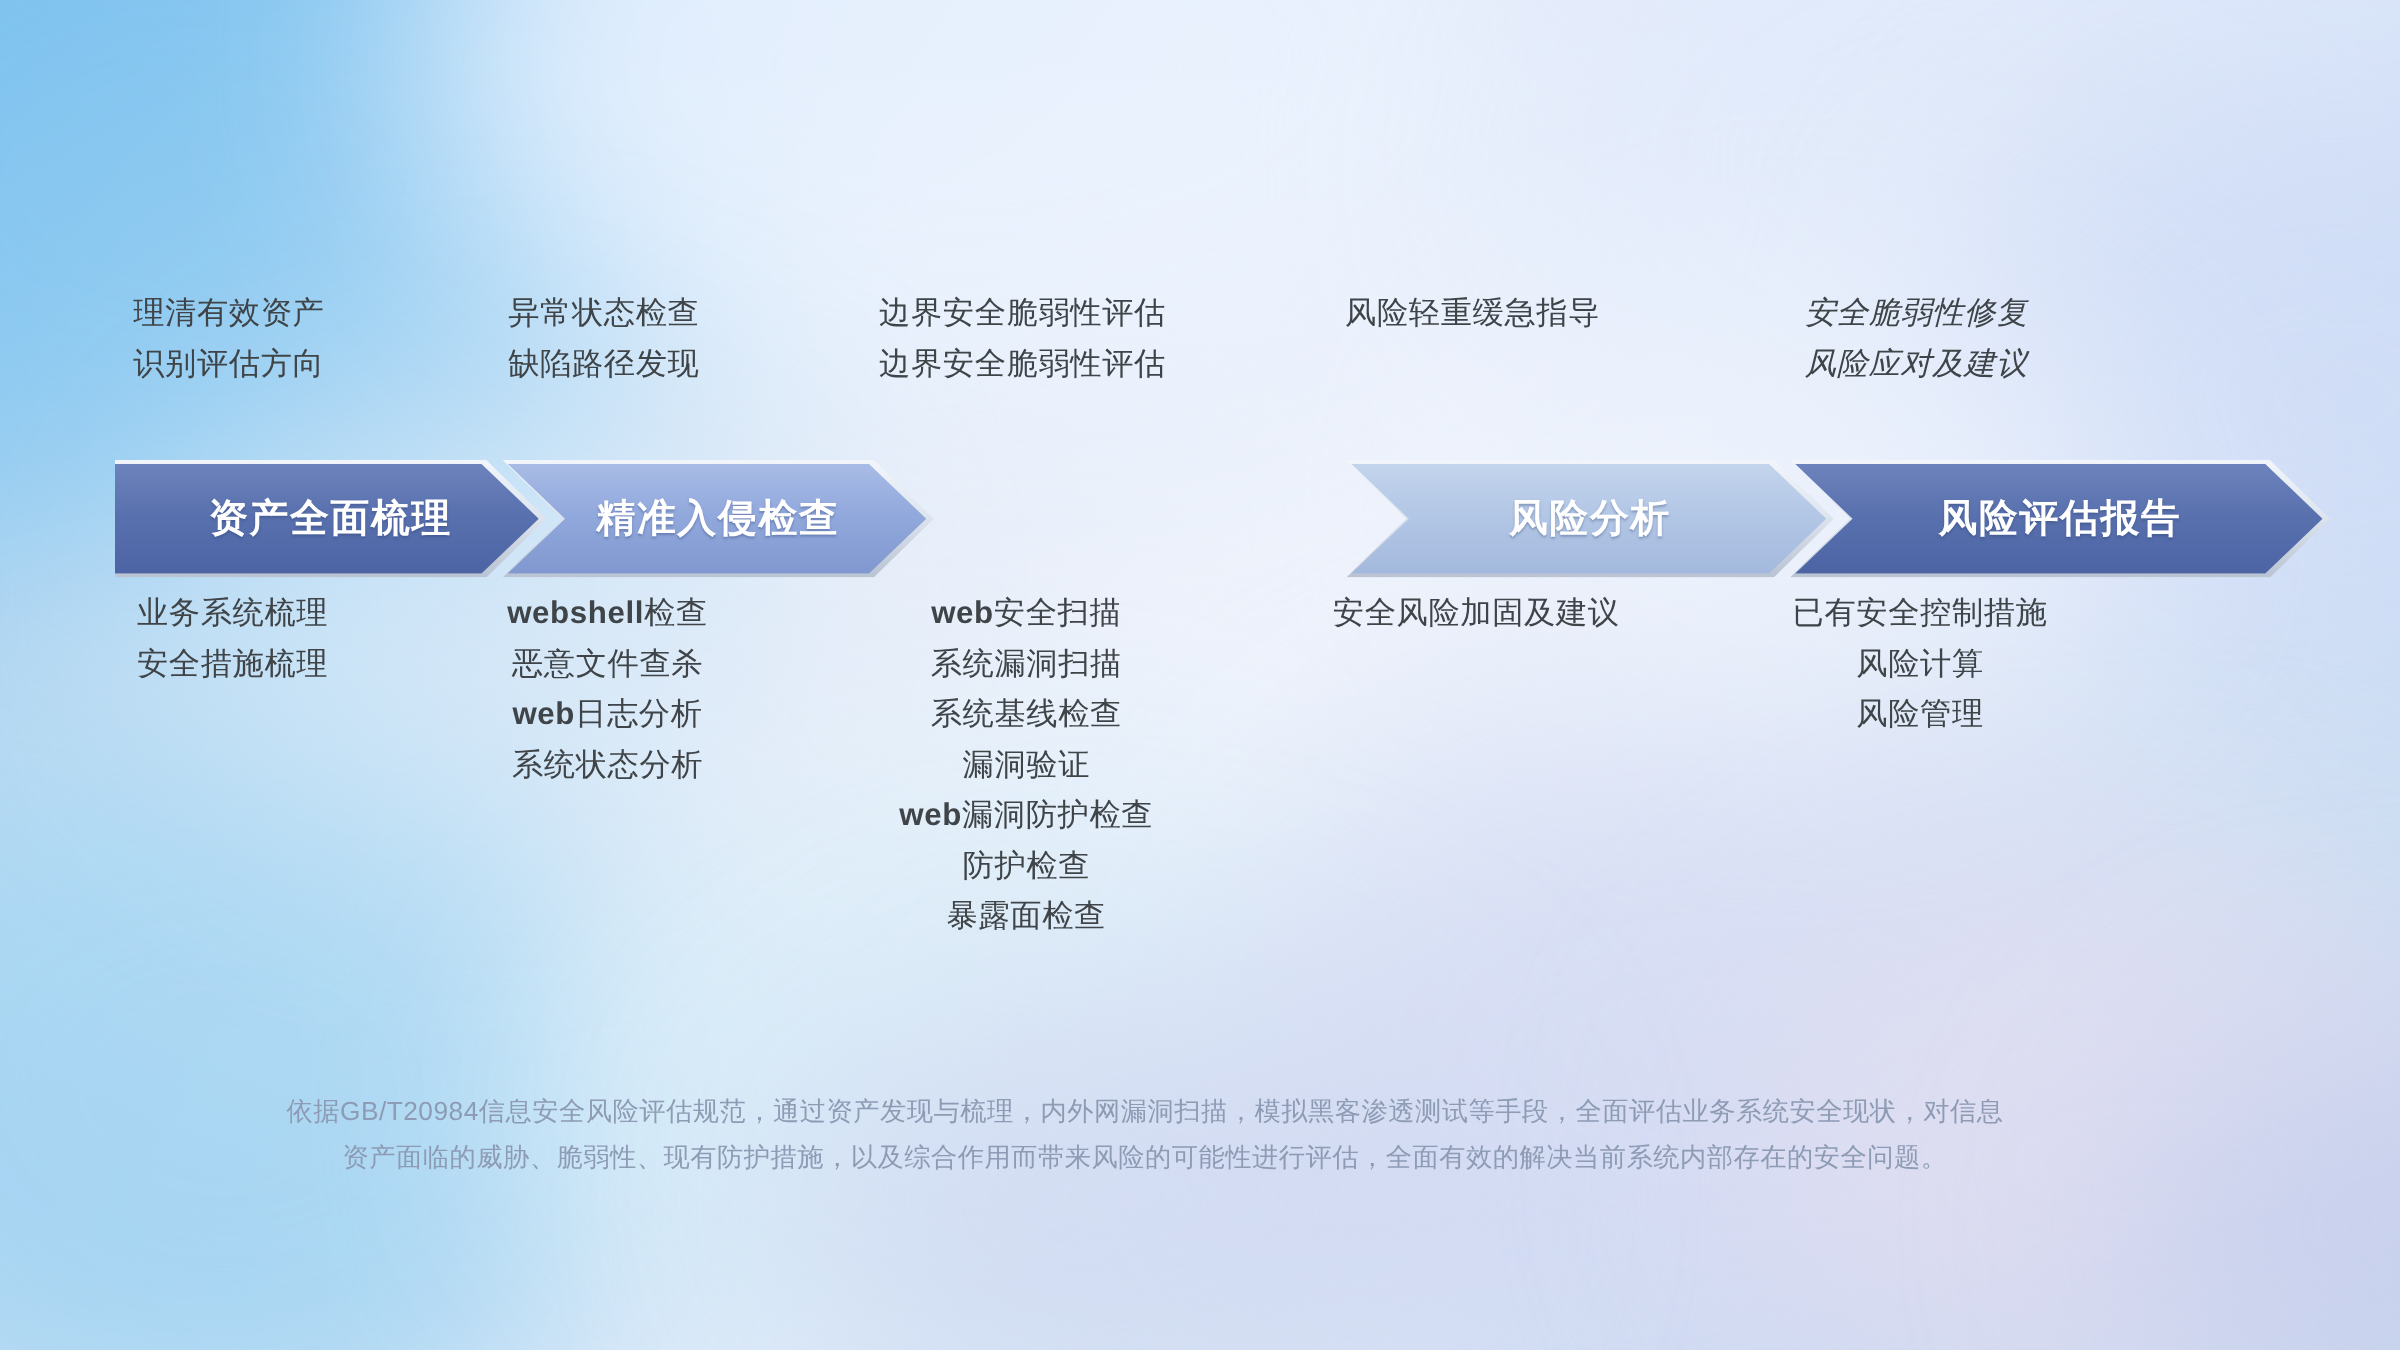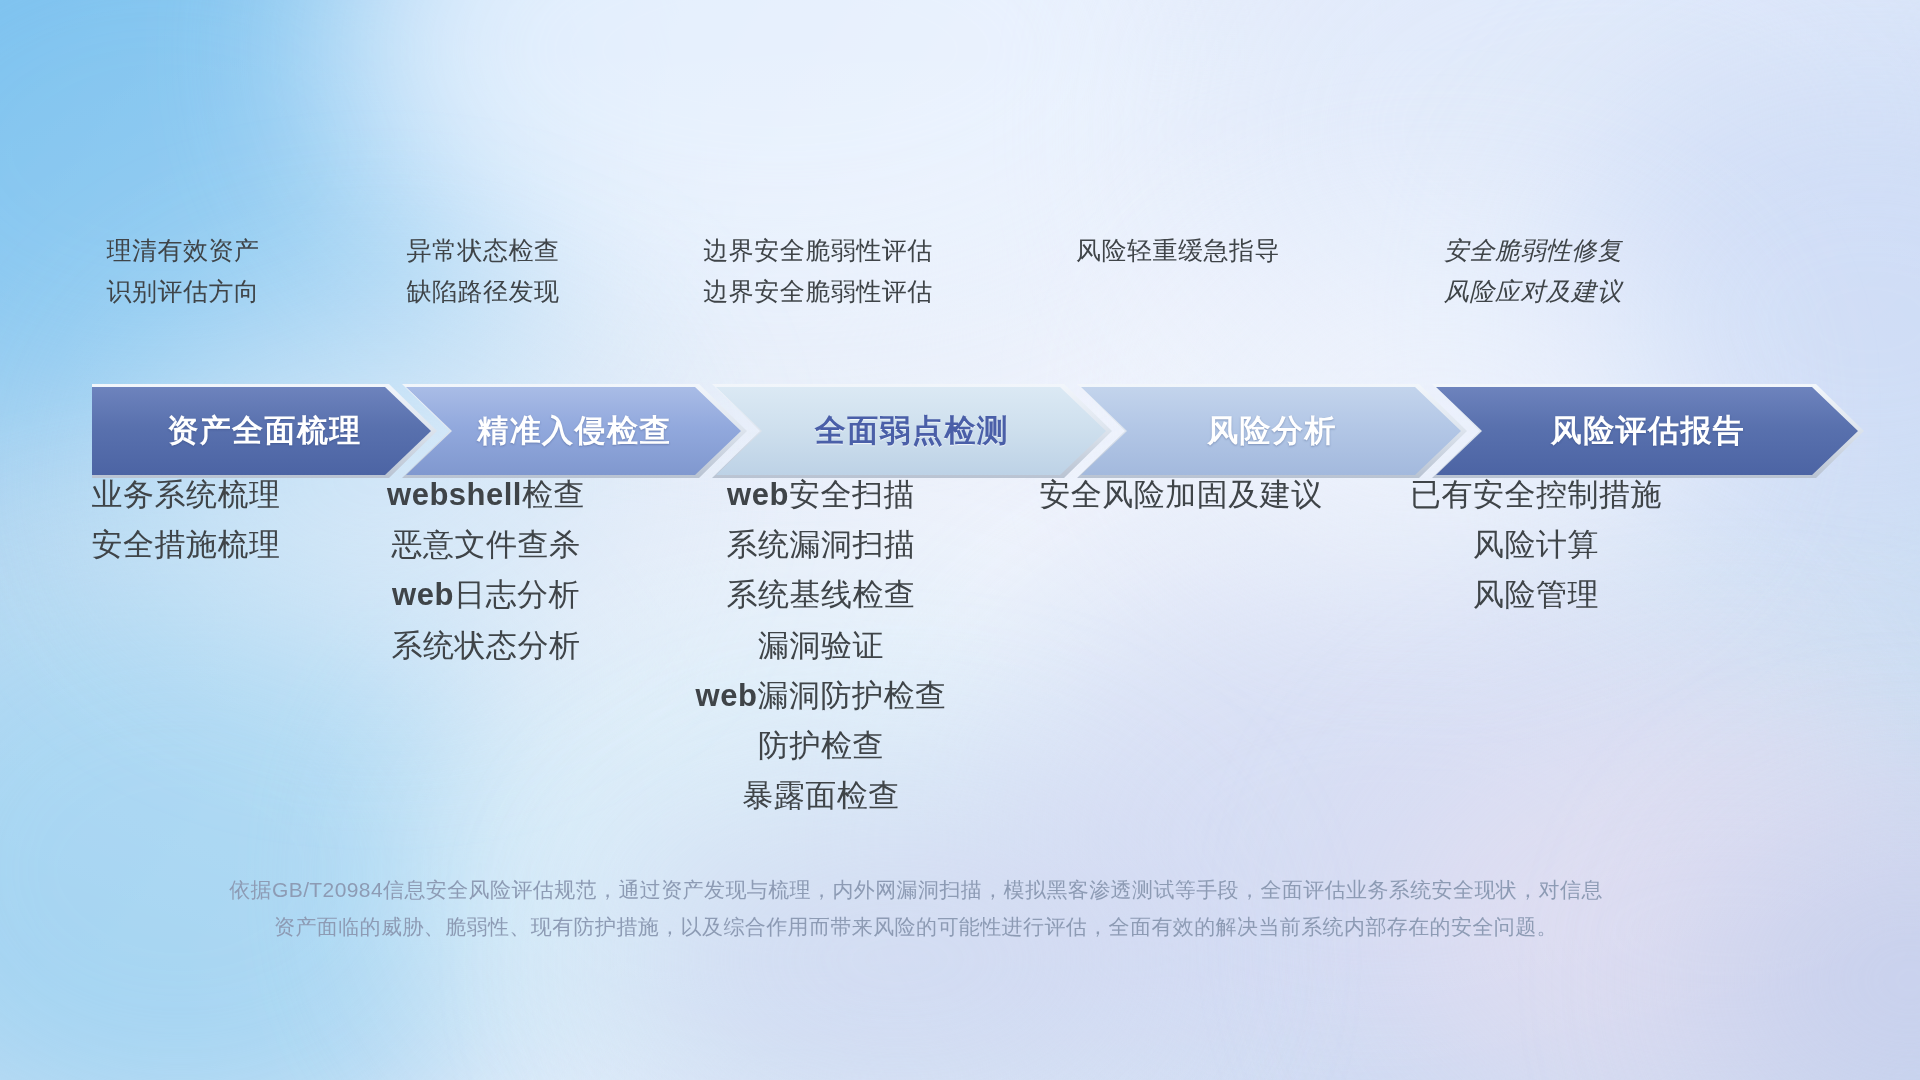--- a/index.html
+++ b/index.html
@@ -36,21 +36,21 @@
   .col{display:flex;flex-direction:column;align-items:center;}
 
   
   #top-row{top:230px;}
   .top-item{
     font-size:25px;color:#3f4448;line-height:1.62;
     text-align:center;white-space:nowrap;letter-spacing:.5px;
   }
 
   
-  #band{position:absolute;top:384px;left:92px;width:1772px;height:94px;}
+  #band{position:absolute;top:368px;left:92px;width:1772px;height:94px;}
   .chev{
     position:absolute;top:0;height:94px;
     display:flex;align-items:center;justify-content:center;
   }
   .chev .shape{position:absolute;inset:0;}
   .chev .lbl{
     position:relative;z-index:3;font-size:31px;font-weight:bold;
     letter-spacing:1.4px;white-space:nowrap;
   }
   .white-t{color:#ffffff;text-shadow:0 1px 2px rgba(40,60,110,.35);}
@@ -59,21 +59,21 @@
   
   .bevel{
     position:absolute;inset:0;
     background:linear-gradient(180deg,#f2f6fb 0%,#dfe6ef 45%,#b9c3d2 100%);
   }
   .fill{position:absolute;top:3px;bottom:3px;left:0;right:0;}
 
   
   #bot-row{top:470px;}
   .bot-item{
-    font-size:31px;color:#3f4448;line-height:1.62;
+    font-size:25px;color:#3f4448;line-height:1.62;
     text-align:left;white-space:nowrap;letter-spacing:.5px;
   }
   .bot-item b{font-weight:bold;}
 
   
   #caption{
     position:absolute;left:96px;top:872px;width:1640px;
     font-size:21px;line-height:1.75;color:#8d9bb4;letter-spacing:.4px;
   }
   #caption div{white-space:nowrap;text-align:center;}
@@ -135,28 +135,20 @@
 
     <div class="chev" style="left:310px;width:345px;">
       <div class="shape">
         <div class="bevel" style="clip-path:polygon(0 0,297px 0,345px 50%,297px 100%,0 100%,48px 50%);"></div>
         <div class="fill" style="clip-path:polygon(4px 0,293px 0,339px 50%,293px 100%,4px 100%,50px 50%);
              background:linear-gradient(180deg,#a9bce6 0%,#92a9dd 45%,#8098cf 100%);"></div>
       </div>
       <span class="lbl white-t">精准入侵检查</span>
     </div>
 
-    <div class="chev" style="left:620px;width:400px;">
-      <div class="shape">
-        <div class="bevel" style="clip-path:polygon(0 0,352px 0,400px 50%,352px 100%,0 100%,48px 50%);"></div>
-        <div class="fill" style="clip-path:polygon(4px 0,348px 0,394px 50%,348px 100%,4px 100%,50px 50%);
-             background:linear-gradient(180deg,#dbe9f4 0%,#cfe0ee 45%,#bdd2e6 100%);"></div>
-      </div>
-      <span class="lbl blue-t">全面弱点检测</span>
-    </div>
 
     <div class="chev" style="left:985px;width:390px;">
       <div class="shape">
         <div class="bevel" style="clip-path:polygon(0 0,342px 0,390px 50%,342px 100%,0 100%,48px 50%);"></div>
         <div class="fill" style="clip-path:polygon(4px 0,338px 0,384px 50%,338px 100%,4px 100%,50px 50%);
              background:linear-gradient(180deg,#c3d4ec 0%,#b3c7e6 45%,#a3b9dd 100%);"></div>
       </div>
       <span class="lbl white-t">风险分析</span>
     </div>
 

